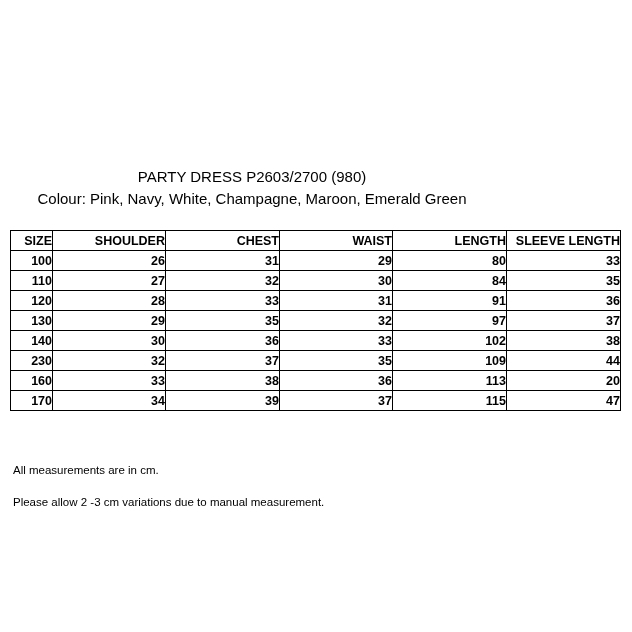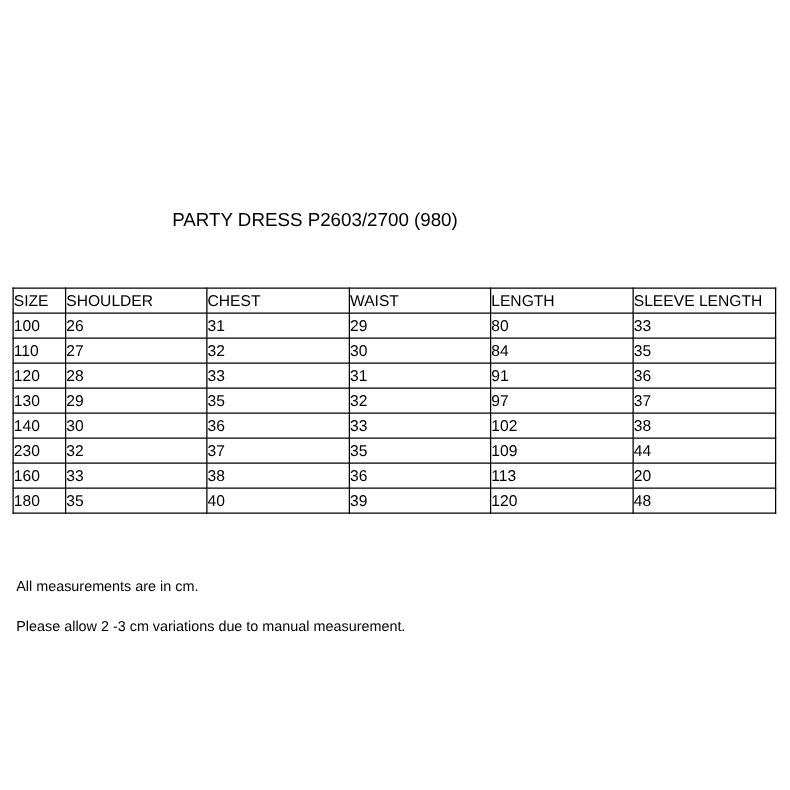--- a/index.html
+++ b/index.html
@@ -27,24 +27,24 @@
   .size-table {
     position: absolute;
     left: 10px;
     top: 230px;
     border-collapse: collapse;
     table-layout: fixed;
   }
   .size-table th,
   .size-table td {
     border: 1px solid #000000;
-    text-align: left;
+    text-align: right;
     vertical-align: middle;
     font-size: 12.5px;
-    font-weight: normal;
+    font-weight: bold;
     height: 19px;
     padding: 0;
     white-space: nowrap;
     overflow: hidden;
   }
   .notes {
     position: absolute;
     left: 13px;
     top: 446px;
     font-size: 11.5px;
@@ -53,20 +53,21 @@
   .notes div {
     white-space: nowrap;
     margin-top: 16px;
   }
 </style>
 </head>
 <body>
 
 <div class="title-block">
   <div>PARTY DRESS P2603/2700 (980)</div>
+  <div>Colour: Pink, Navy, White, Champagne, Maroon, Emerald Green</div>
 </div>
 
 <table class="size-table">
   <colgroup>
     <col style="width:42px">
     <col style="width:113px">
     <col style="width:114px">
     <col style="width:113px">
     <col style="width:114px">
     <col style="width:114px">
@@ -132,26 +133,26 @@
       </tr>
       <tr>
         <td>160</td>
         <td>33</td>
         <td>38</td>
         <td>36</td>
         <td>113</td>
         <td>20</td>
       </tr>
       <tr>
-        <td>180</td>
-        <td>35</td>
-        <td>40</td>
+        <td>170</td>
+        <td>34</td>
         <td>39</td>
-        <td>120</td>
-        <td>48</td>
+        <td>37</td>
+        <td>115</td>
+        <td>47</td>
       </tr>
     </tbody>
 </table>
 
 <div class="notes">
   <div>All measurements are in cm.</div>
   <div>Please allow 2 -3 cm variations due to manual measurement.</div>
 </div>
 
 </body></html>

